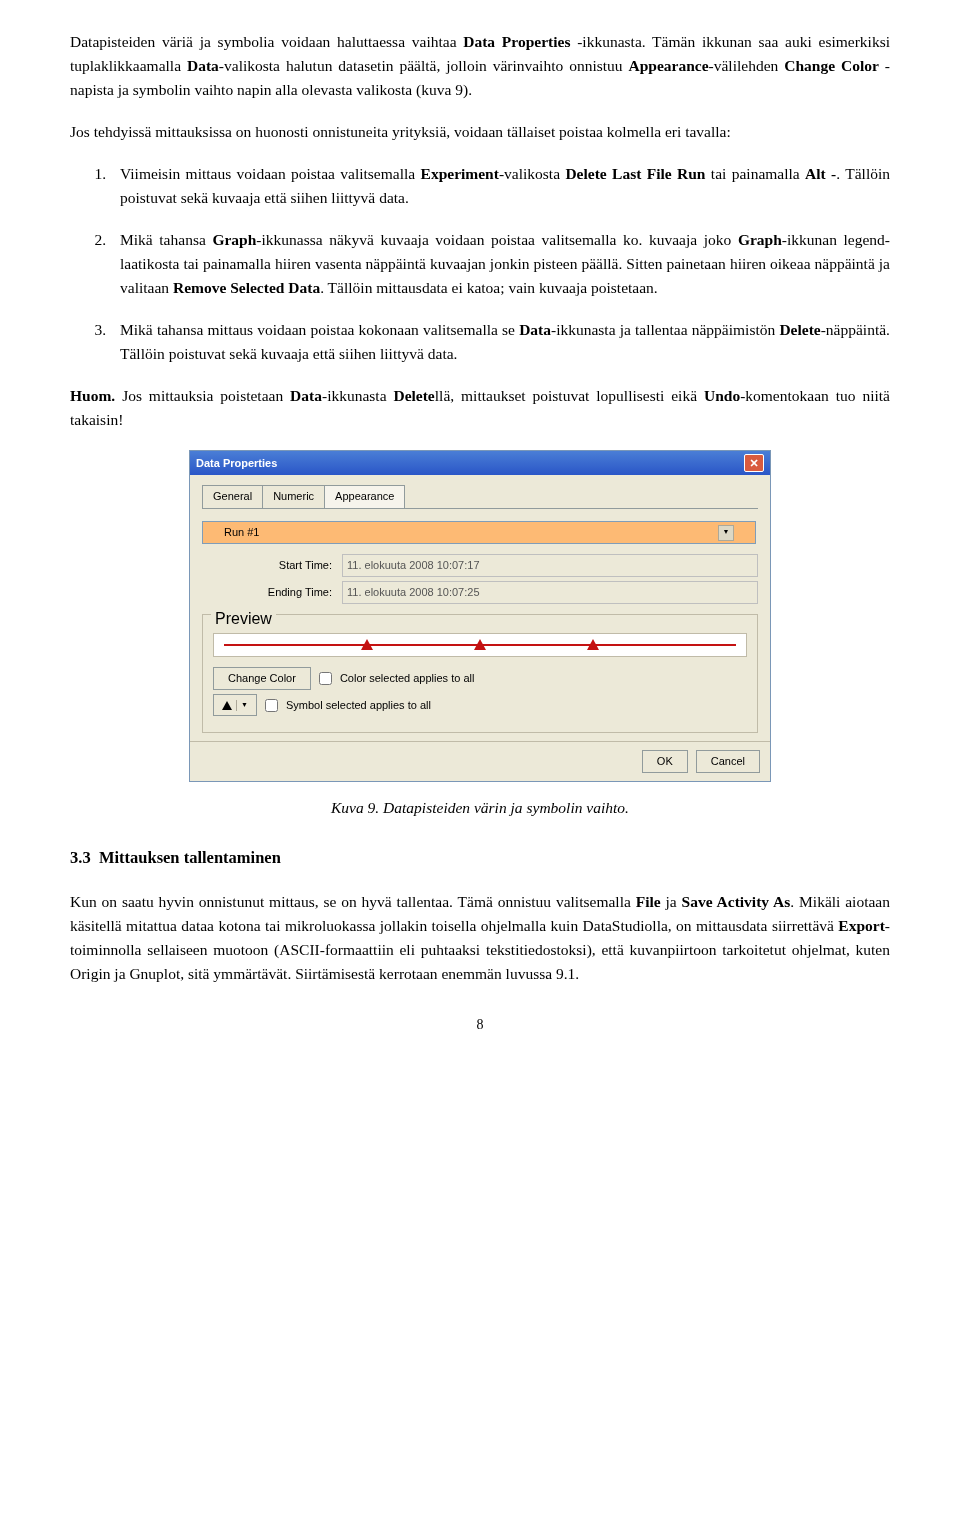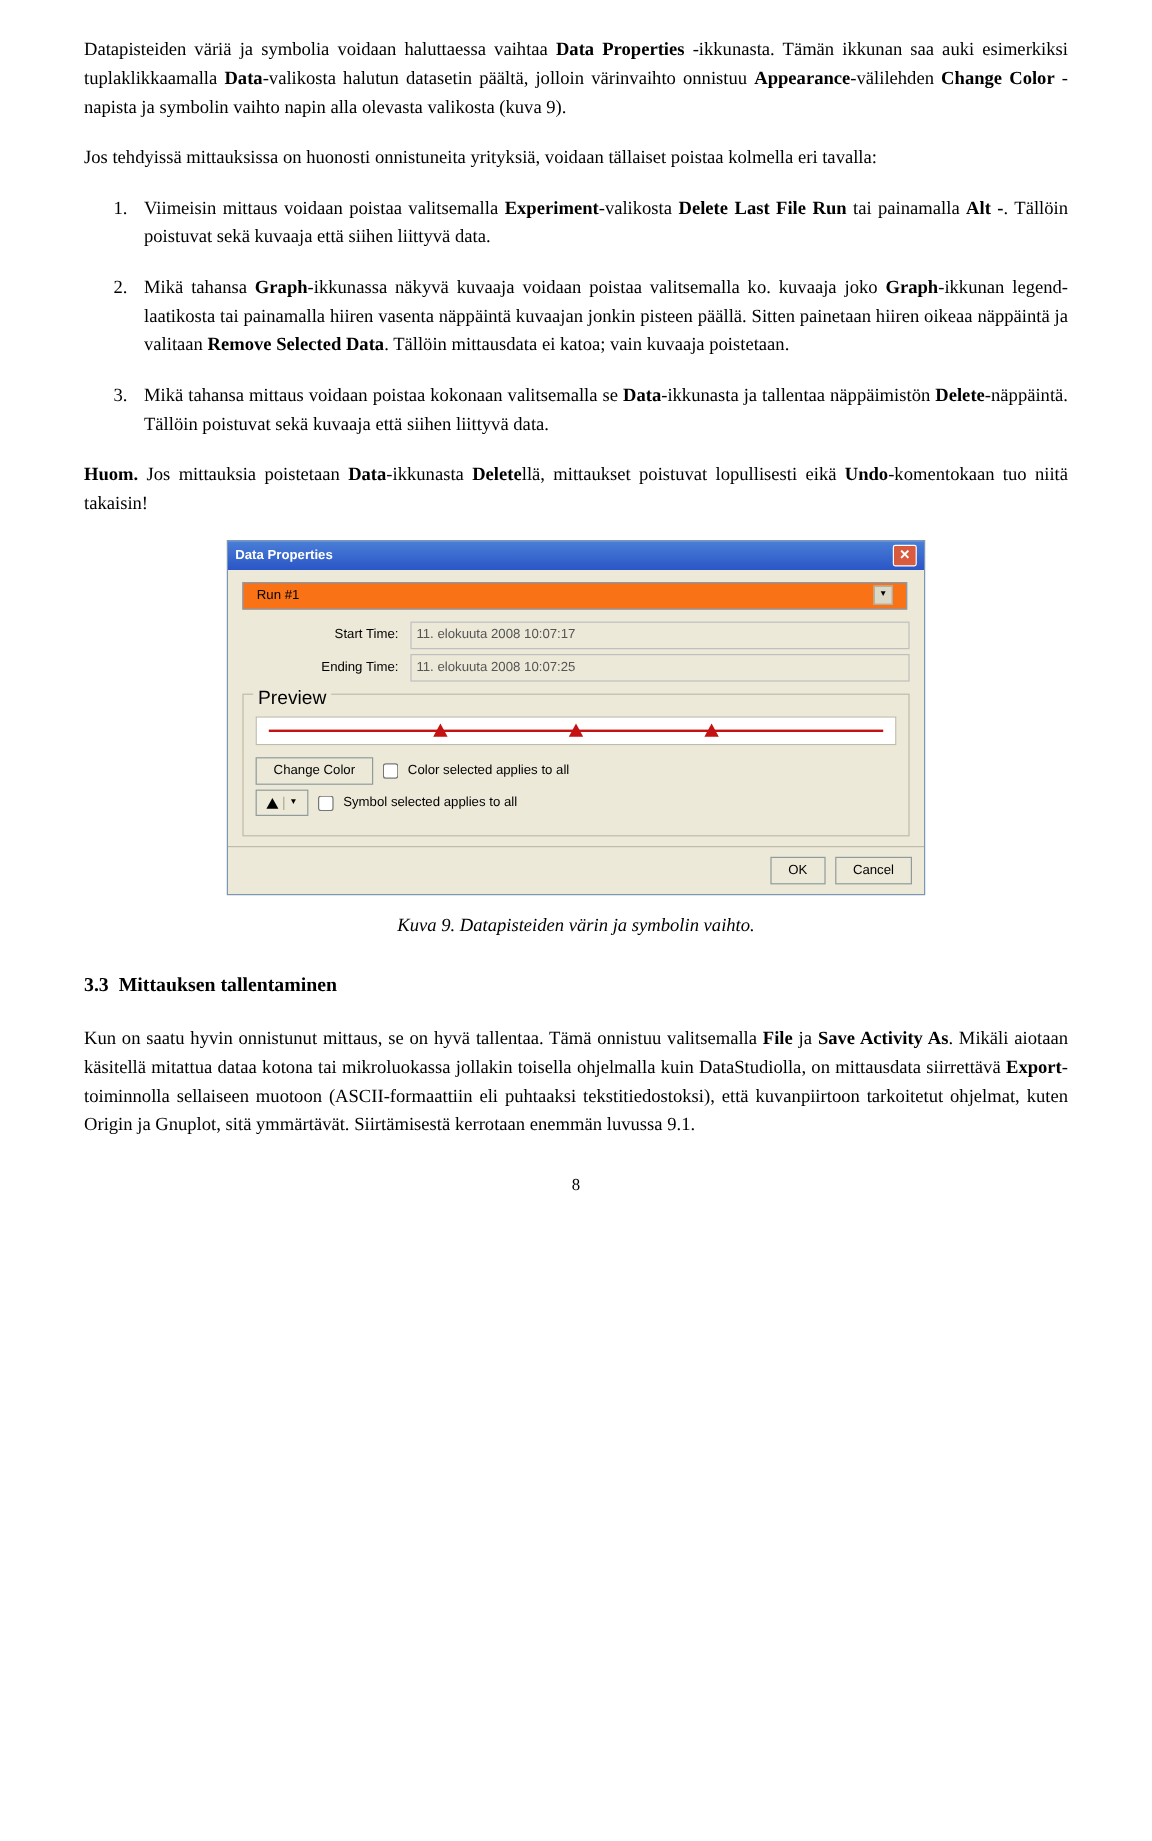--- a/index.html
+++ b/index.html
@@ -59,23 +59,23 @@
     position:relative;
     cursor:pointer;
   }
   .tab.active {
     background:#f6f4ec;
     z-index:1;
   }
   .dropdown {
     width:calc(100% - 2px);
     border:1px solid #7f9db9;
-    background:#f97316;
-    padding:2px 11px;
-    display:flex; justify-content:space-between; align-items:flex-start;
+    background:#fdba74;
+    padding:2px 21px;
+    display:flex; justify-content:space-between; align-items:center;
     box-sizing:border-box;
     margin:0 0 10px 0;
   }
   .dd-arrow { width:14px; height:14px; background:#dcd8c6;
     border:1px solid #aca899; display:flex; align-items:center; justify-content:center;
     font-size:7px; }
   .form-row { display:flex; align-items:center; margin:4px 0; }
   .lbl { width:130px; text-align:right; padding-right:10px; }
   .ro { flex:1; border:1px solid #bfbfbf; background:#ece9d8;
     padding:2px 4px; color:#555; }
@@ -142,20 +142,25 @@
   <span class="b">Huom.</span><span> Jos mittauksia poistetaan </span><span class="b">Data</span><span>-ikkunasta </span><span class="b">Delete</span><span>llä, mittaukset poistuvat lopullisesti eikä </span><span class="b">Undo</span><span>-komentokaan tuo niitä takaisin!</span>
 </p>
 
 <div class="dlg-wrap">
   <div class="dlg">
     <div class="dlg-titlebar">
       <span>Data Properties</span>
       <div class="close-btn">✕</div>
     </div>
     <div class="dlg-body">
+      <div class="tabs">
+        <div class="tab">General</div>
+        <div class="tab">Numeric</div>
+        <div class="tab active">Appearance</div>
+      </div>
 
       <div class="dropdown">
         <span>Run #1</span>
         <div class="dd-arrow">▼</div>
       </div>
 
       <div class="form-row">
         <div class="lbl">Start Time:</div>
         <div class="ro">11. elokuuta 2008 10:07:17</div>
       </div>

